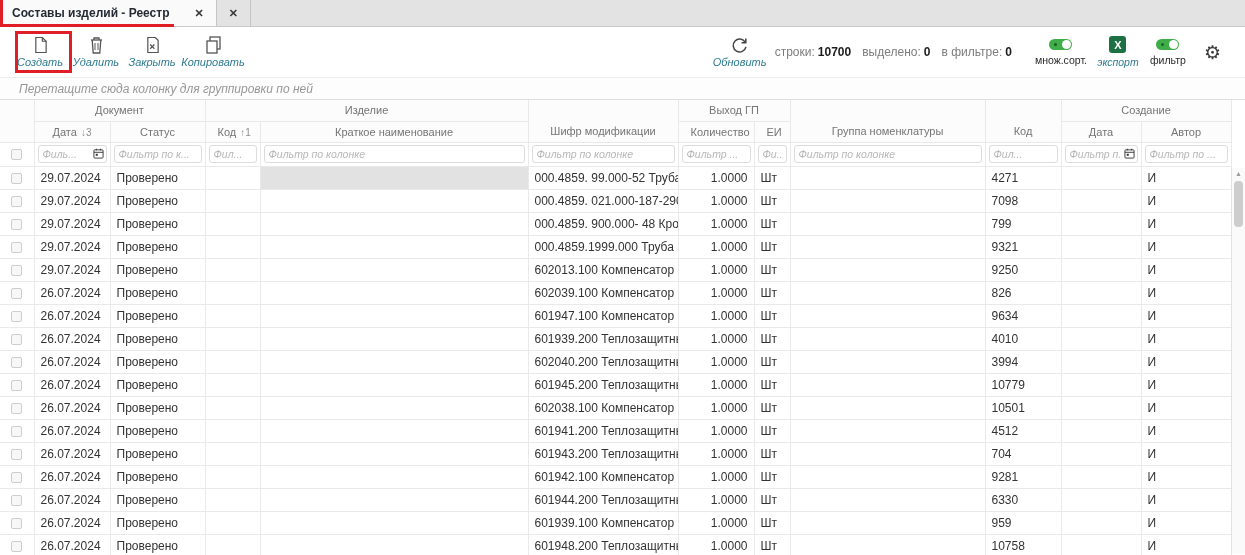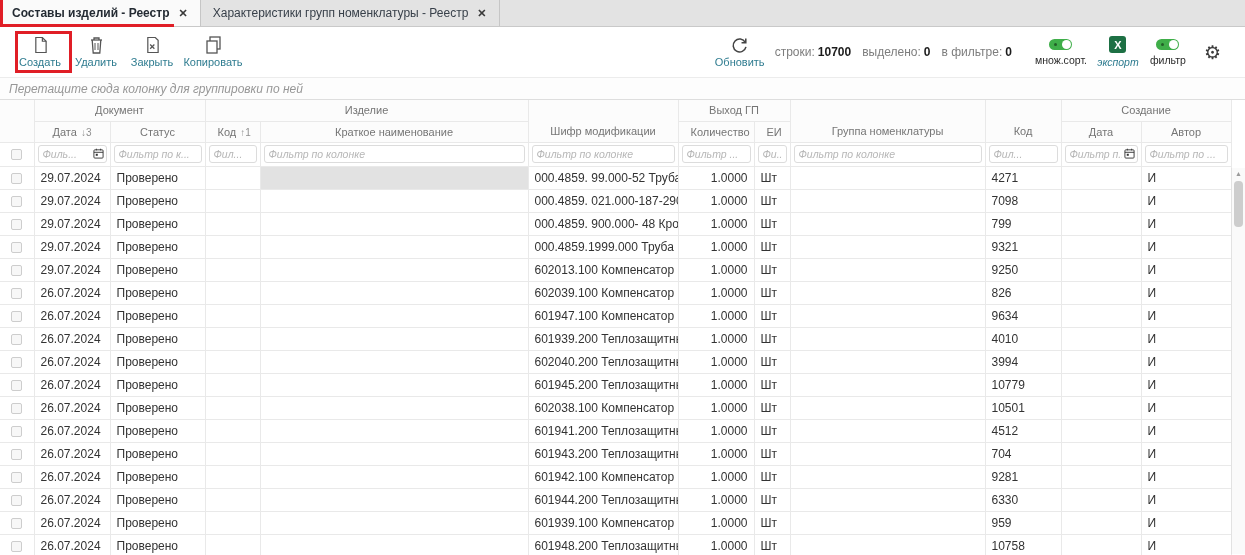--- a/index.html
+++ b/index.html
@@ -1,47 +1,47 @@
 <!DOCTYPE html>
 <html><head>
 <meta charset="utf-8">
 <style>
   * { box-sizing: border-box; }
   body { margin: 0; font-family: "Liberation Sans", sans-serif; background: #fff; }
   .app { position: relative; width: 1245px; height: 555px; overflow: hidden; background: #fff; }
 
   
   .tabbar { display: flex; height: 27px; background: #e3e3e3; border-bottom: 1px solid #c9c9c9; }
-  .tab { display: flex; align-items: center; gap: 9px; padding: 0 12px; font-size: 12px;
+  .tab { display: flex; align-items: center; gap: 25px; padding: 0 12px; font-size: 12px;
          color: #38404a; border-right: 1px solid #c6c6c6; cursor: default; }
   .tab.active { background: #fafafa; font-weight: bold; color: #242b33; }
   .tab-close { font-size: 11px; font-weight: bold; color: #3a3a3a; }
 
   
   .toolbar { display: flex; align-items: center; height: 50px; background: #fff; padding-left: 12px; }
   .tbtn { width: 56px; height: 46px; display: flex; flex-direction: column; align-items: center;
-          justify-content: center; gap: 2px; cursor: pointer; }
+          justify-content: center; gap: 2px; cursor: pointer; font-style: italic; }
   .tbtn .lbl, .teal { color: #2f7c90; font-size: 11px; white-space: nowrap; }
   .tbtn svg { display: block; }
   .spacer { flex: 1; }
   .stats { display: flex; align-items: center; gap: 11px; margin: 0 18px 0 6px; font-size: 12px; }
   .stat { color: #7d7d7d; white-space: nowrap; }
   .stat b { color: #1c1c1c; margin-left: 3px; }
   .togglebox { width: 62px; display: flex; flex-direction: column; align-items: center; gap: 4px; cursor: pointer; }
   .togglebox .tlbl { font-size: 10.5px; color: #2b2b2b; white-space: nowrap; }
   .toggle { position: relative; width: 23px; height: 11px; border-radius: 6px; background: #3fae49; display: inline-block; }
   .toggle::before { content: ""; position: absolute; left: 5px; top: 4px; width: 3px; height: 3px; border-radius: 50%; background: rgba(0,0,0,.45); }
   .toggle .knob { position: absolute; right: 1px; top: 1px; width: 9px; height: 9px; border-radius: 50%; background: #fff; }
   .xlbox { width: 52px; display: flex; flex-direction: column; align-items: center; gap: 3px; cursor: pointer; }
   .xl { width: 17px; height: 17px; background: #1d7044; color: #fff; font-weight: bold; font-size: 11px;
         display: flex; align-items: center; justify-content: center; border-radius: 3px; }
   .gear { font-size: 19px; color: #3c3c3c; margin: 0 24px 0 12px; cursor: pointer; line-height: 1; }
 
   
-  .groupbar { height: 23px; line-height: 22px; padding-left: 9px; font-size: 12px; font-style: italic;
+  .groupbar { height: 23px; line-height: 22px; padding-left: 19px; font-size: 12px; font-style: italic;
               color: #979797; background: #fdfdfd; border-top: 1px solid #ececec; border-bottom: 1px solid #dedede; }
 
   
   .gridwrap { position: relative; height: 454px; }
   table { border-collapse: collapse; table-layout: fixed; width: 1231px; }
   th, td { border-right: 1px solid #e9e9e9; border-bottom: 1px solid #e9e9e9; overflow: hidden; white-space: nowrap; }
   thead th { height: 21px; font-weight: normal; font-size: 11px; color: #757575; background: #fcfcfc;
              text-align: center; padding: 0 12px; }
   thead th.merged { vertical-align: bottom; padding-bottom: 5px; }
   .sort { color: #8f8f8f; font-size: 10px; margin-left: 4px; }
@@ -72,21 +72,20 @@
 <body>
 
 <div class="app">
 
   <div class="tabbar">
     <div class="tab active">
       <span>Составы изделий - Реестр</span>
       <span class="tab-close">✕</span>
     </div>
     <div class="tab">
-      <span>Характеристики групп номенклатуры - Реестр</span>
       <span class="tab-close">✕</span>
     </div>
   </div>
 
   <div class="toolbar">
     <div class="tbtn">
       <span>
         <svg width="15" height="18" viewBox="0 0 16 18">
             <path d="M3 1 h7 l4 4 v12 h-11 z" fill="none" stroke="#555" stroke-width="1.3"></path>
             <path d="M10 1 v4 h4" fill="none" stroke="#555" stroke-width="1.3"></path>

